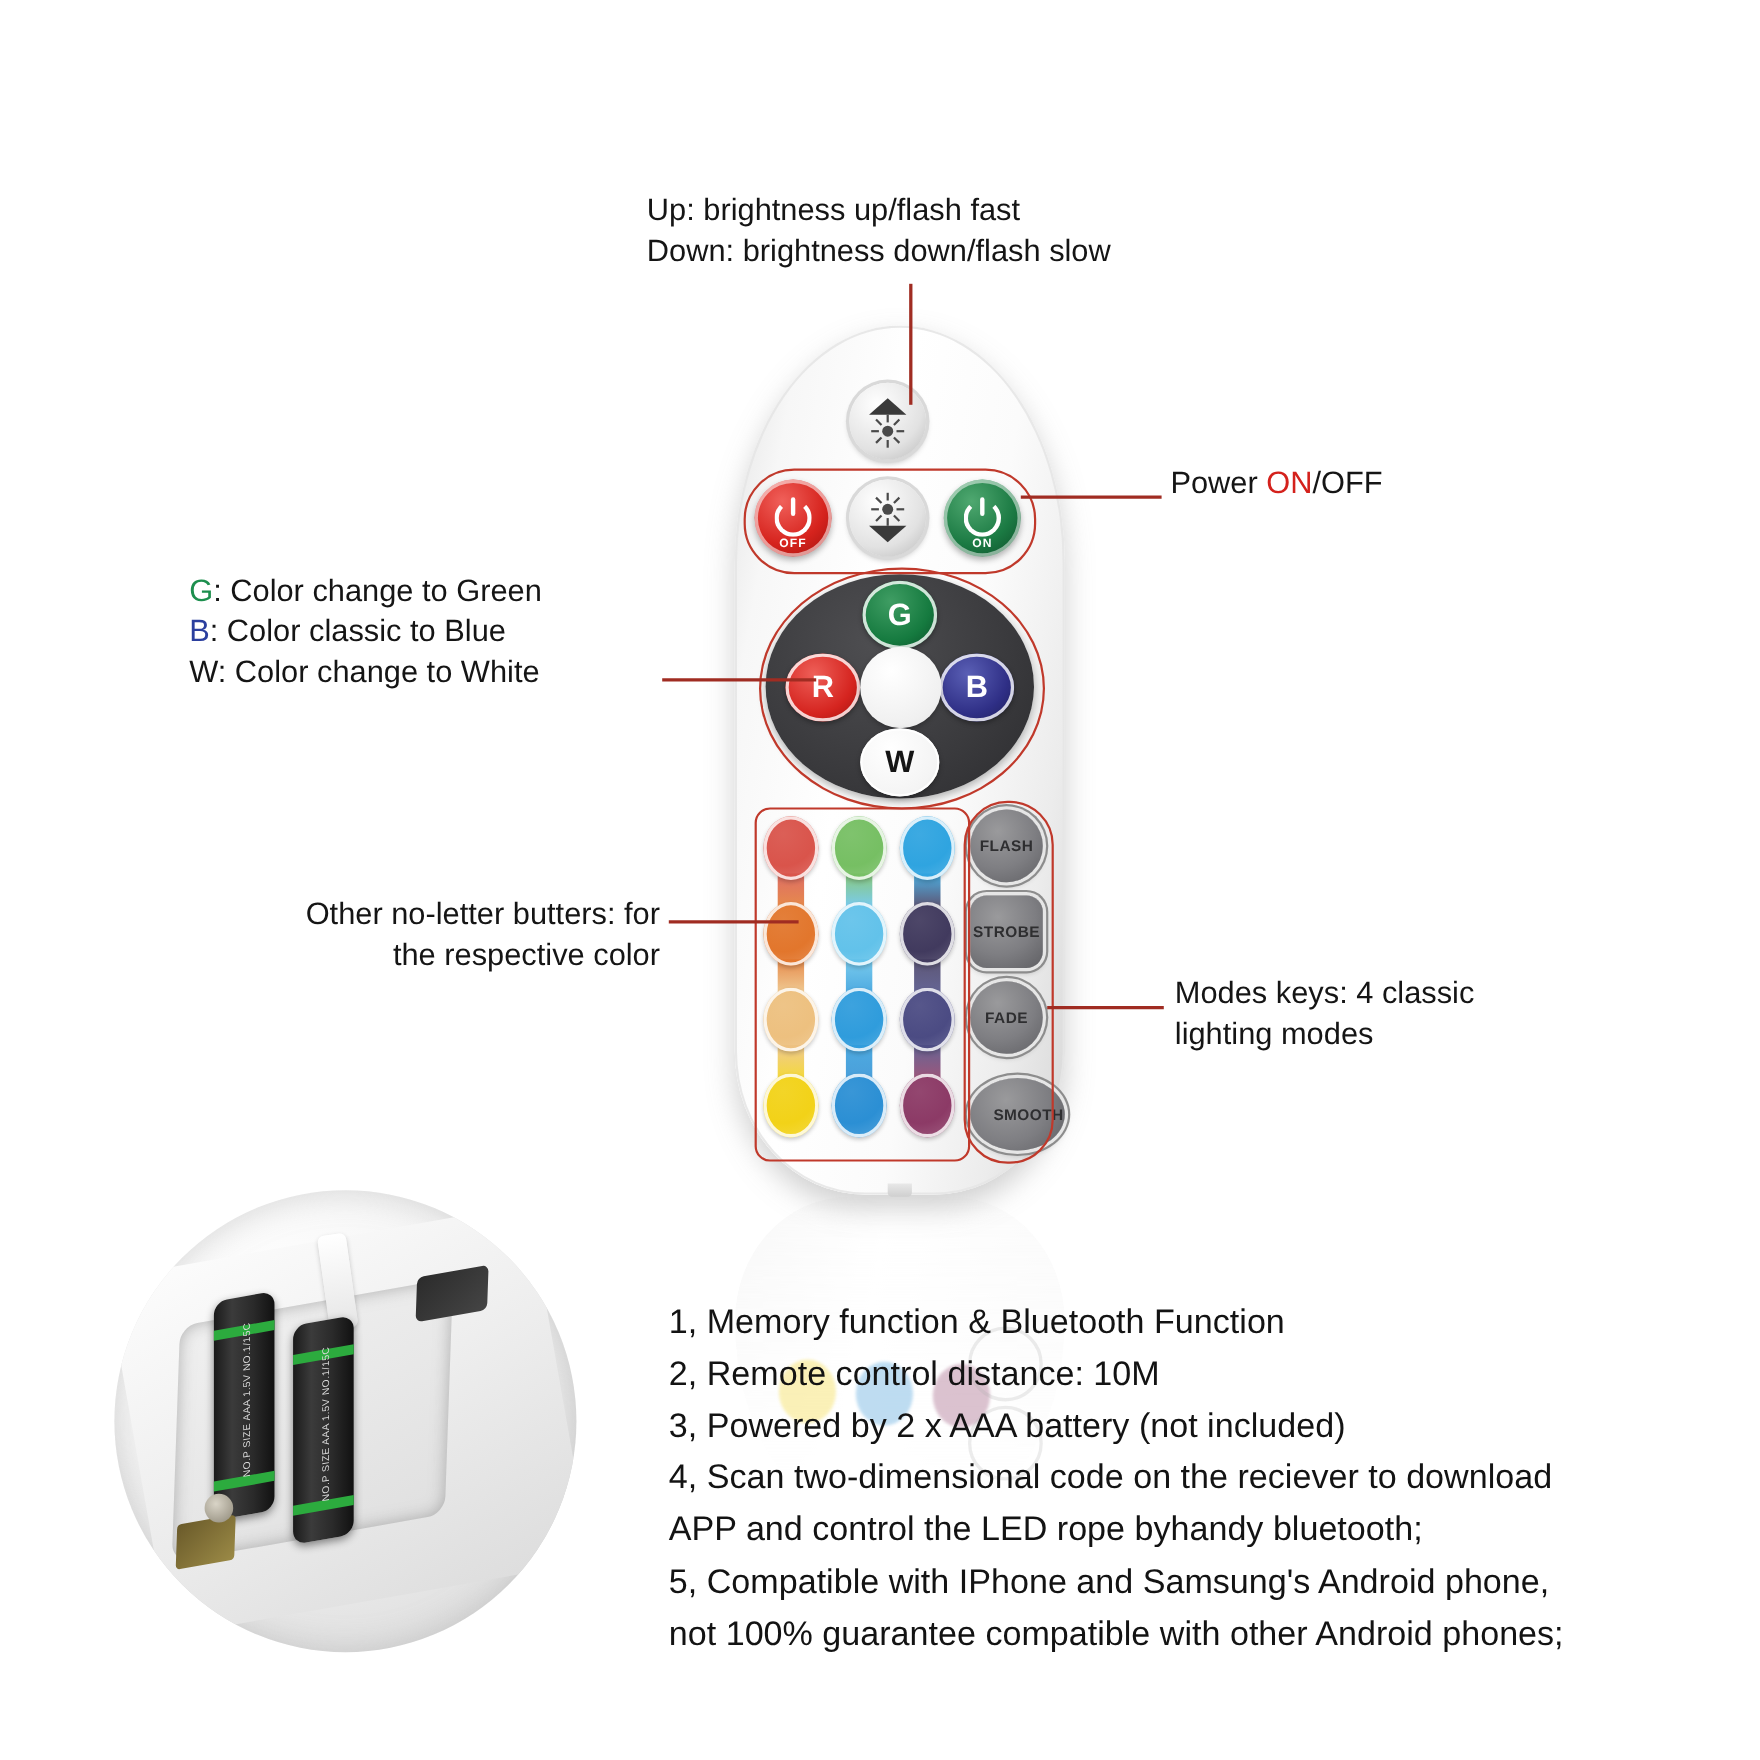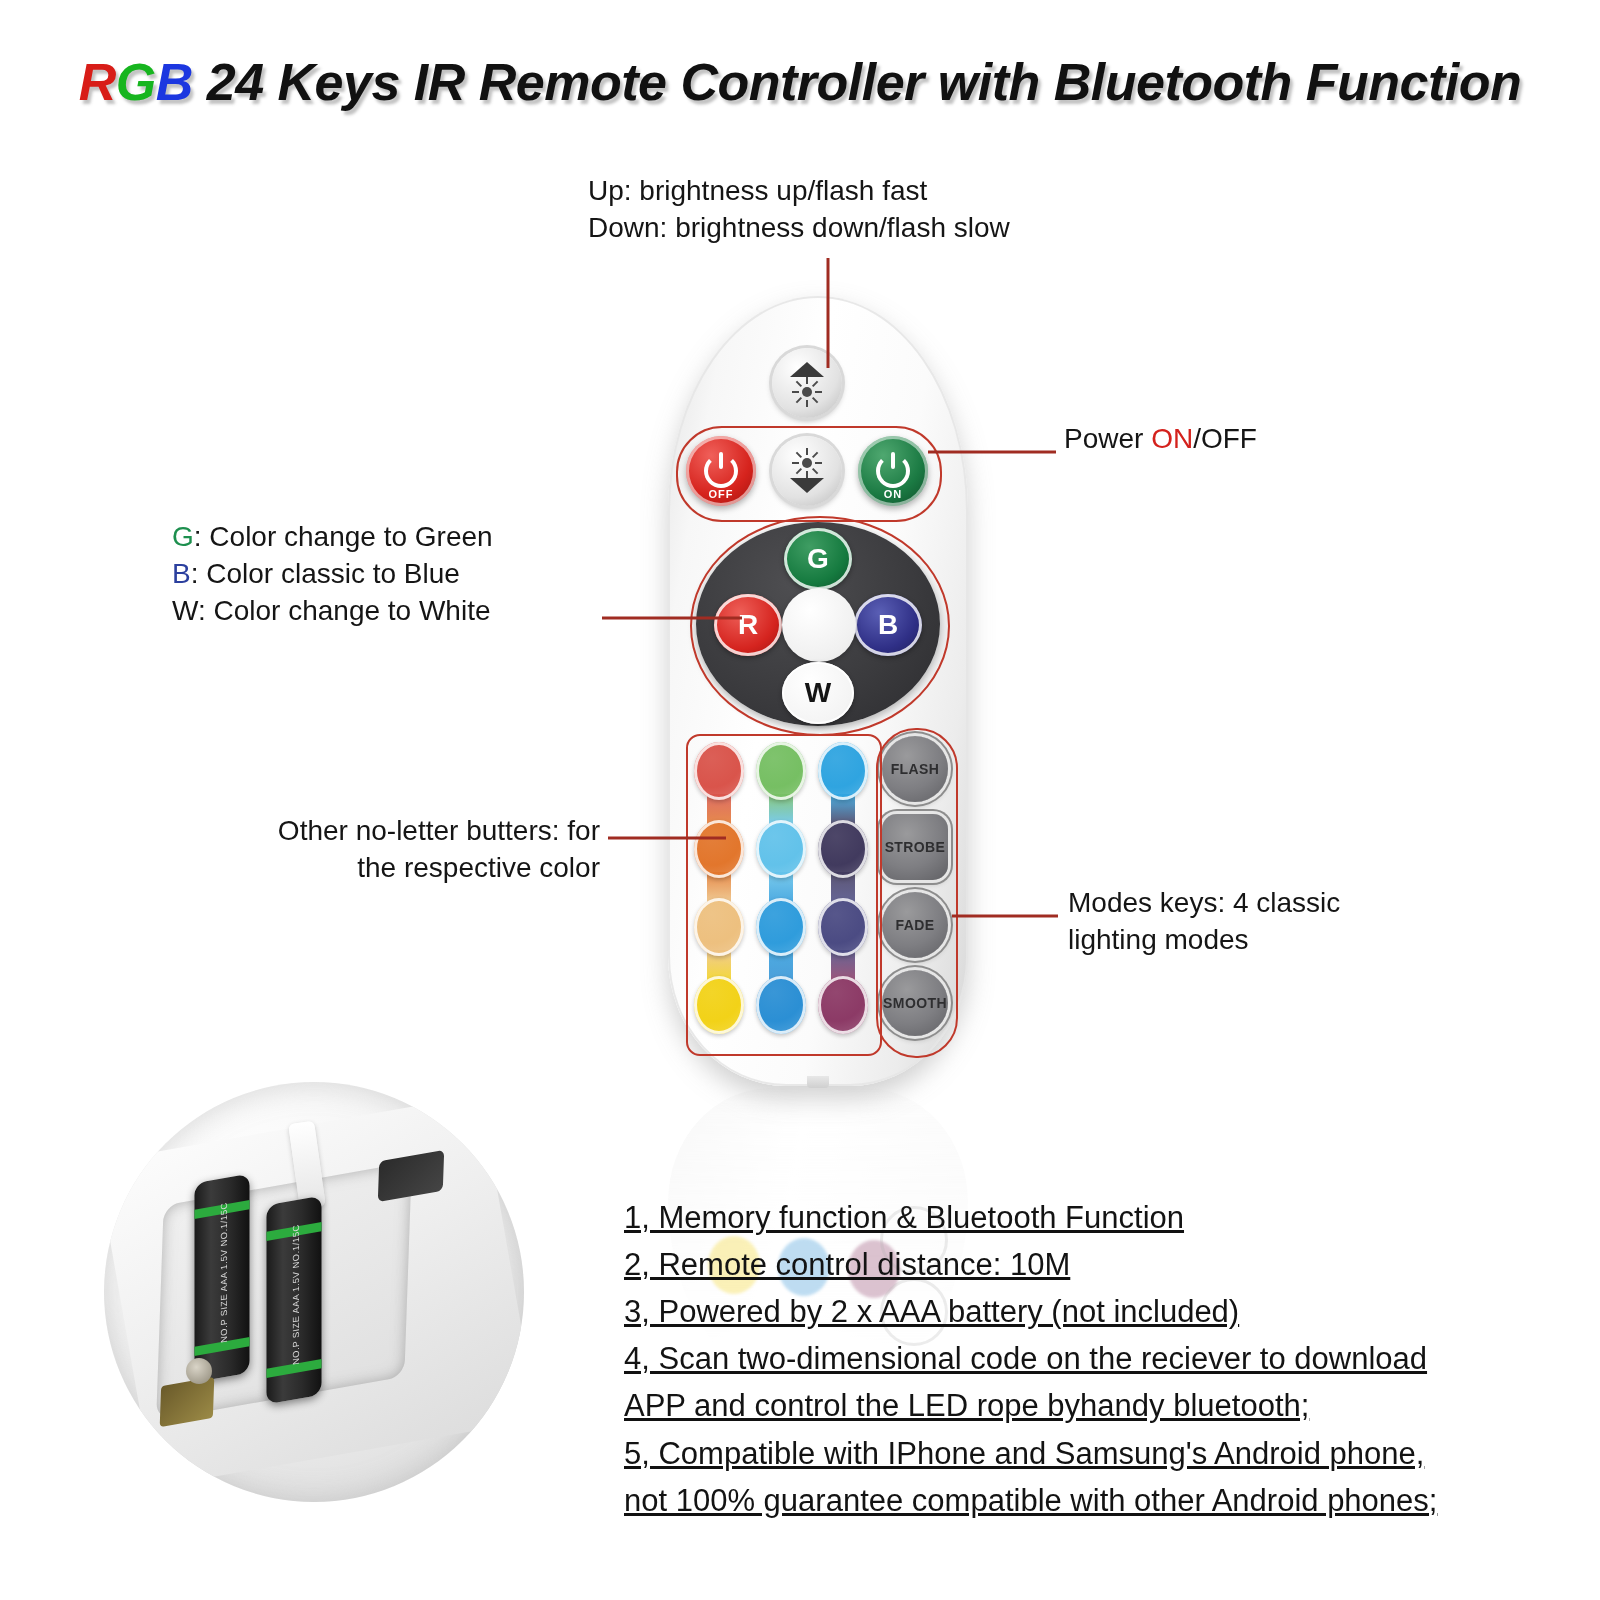--- a/index.html
+++ b/index.html
@@ -187,30 +187,27 @@
     background:linear-gradient(140deg,#6a5a2a,#9b8a46);border-radius:4px;transform:rotate(-10deg) skewX(-12deg);}
   #battery-photo .term{
     position:absolute;left:82px;top:276px;width:26px;height:26px;border-radius:50%;
     background:radial-gradient(circle at 40% 35%,#d9d4c7,#8e8878);}
 
   
   #features{position:absolute;left:608px;top:1178px;width:900px;}
   #features li{
     list-style:none;font-size:31px;line-height:1.52;color:#131313;white-space:nowrap;
   }
-  #features ul{margin:16px;padding:0;text-decoration:underline;}
+  #features ul{margin:0;padding:0;}
 </style>
 </head>
 <body>
 
 <div class="page">
 
-  <div id="title">
-    <span class="r">R</span><span class="g">G</span><span class="b">B</span><span class="rest"> 24 Keys IR Remote Controller with Bluetooth Function</span>
-  </div>
 
   <div class="callout" id="ud-note">
     <div>Up: brightness up/flash fast</div>
     <div>Down: brightness down/flash slow</div>
   </div>
 
   <div class="callout" id="power-note">
     <span>Power </span><span class="on">ON</span><span>/OFF</span>
   </div>
 
@@ -327,21 +324,21 @@
     <div id="mode-col">
         <div class="mode-btn" style="top: 0px;">
           <span>FLASH</span>
         </div>
         <div class="mode-btn" style="top: 78px; border-radius: 15px;">
           <span>STROBE</span>
         </div>
         <div class="mode-btn" style="top: 156px;">
           <span>FADE</span>
         </div>
-        <div class="mode-btn" style="top: 234px;">
+        <div class="mode-btn" style="top: 244px; padding-left: 20px;">
           <span>SMOOTH</span>
         </div>
       </div>
 
     <div class="hl" style="left:8px;top:130px;width:262px;height:92px;border-radius:46px;"></div>
     <div class="hl" style="left:22px;top:220px;width:256px;height:216px;border-radius:50%;"></div>
     <div class="hl" style="left:18px;top:438px;width:192px;height:318px;"></div>
     <div class="hl" style="left:208px;top:432px;width:78px;height:326px;border-radius:40px;"></div>
   </div>
 

